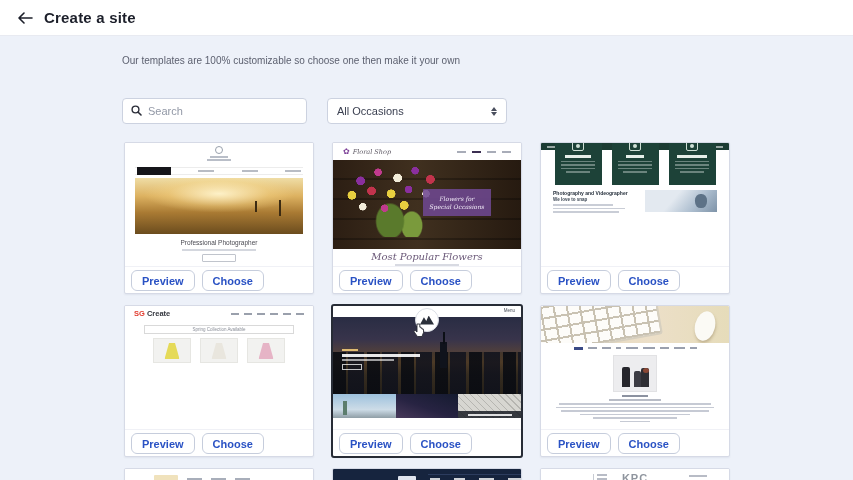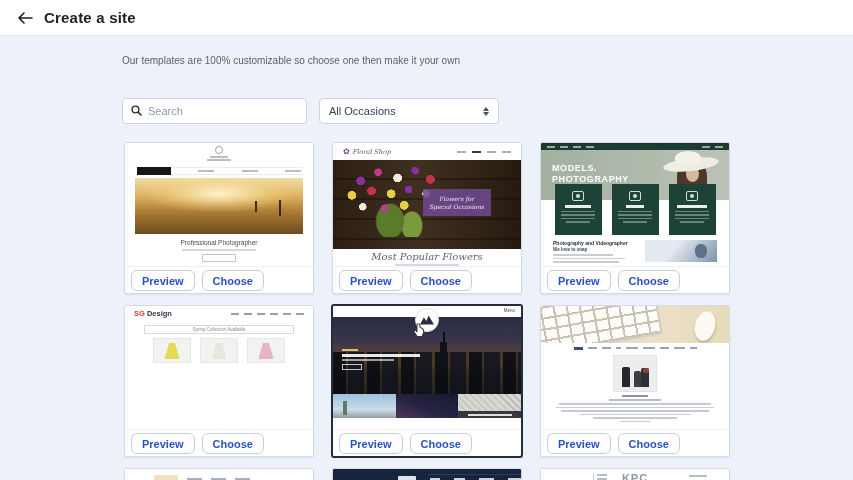--- a/index.html
+++ b/index.html
@@ -13,21 +13,21 @@
   .back { width:22px; height:22px; display:flex; align-items:center; justify-content:center; cursor:pointer; }
   .topbar-title { font-size:15px; font-weight:bold; color:#1c1f2a; margin-left:8px; letter-spacing:.2px; }
 
   
   .main { position:absolute; top:36px; left:0; width:853px; height:444px;
     background:#edf1f9; overflow:hidden; }
   .page-head { position:absolute; left:122px; top:14px; }
   .page-head h1 { font-size:20px; font-weight:bold; color:#17192a; }
   .page-sub { font-size:10px; color:#5d6170; margin-top:5px; }
 
-  .filters { position:absolute; left:122px; top:62px; display:flex; gap:12px; }
+  .filters { position:absolute; left:122px; top:62px; display:flex; gap:20px; }
   .searchbox { width:185px; height:26px; background:#fff; border:1px solid #ccd2e0;
     border-radius:4px; display:flex; align-items:center; padding:0 8px; }
   .searchbox input { border:0; outline:0; font-size:11px; color:#333; width:140px;
     font-family:"Liberation Sans",sans-serif; background:transparent; margin-left:6px; }
   .searchbox input::placeholder { color:#9298a6; }
   .select { width:180px; height:26px; background:#fff; border:1px solid #ccd2e0;
     border-radius:4px; display:flex; align-items:center; justify-content:space-between;
     padding:0 9px; cursor:pointer; }
   .select-label { font-size:11px; color:#3a3f50; }
   .updown { display:flex; flex-direction:column; gap:1px; }
@@ -322,31 +322,20 @@
     <div class="card">
       <div class="thumb">
         <div class="t3-nav">
             <i></i>
             <i></i>
             <i></i>
             <i></i>
             <i class="sp"></i>
             <i></i>
           </div>
-        <div class="t3-hero">
-          <div class="t3-hair"></div>
-          <div class="t3-body2"></div>
-          <div class="t3-face"></div>
-          <div class="t3-hatbrim"></div>
-          <div class="t3-hatcrown"></div>
-          <div class="t3-title">
-            <div>MODELS.</div>
-            <div>PHOTOGRAPHY</div>
-          </div>
-        </div>
         <div class="t3-panels">
           <div class="t3-panel">
             <div class="t3-icon">
                 <b></b>
               </div>
             <div class="tl"></div>
               <div class="ll"></div>
               <div class="ll"></div>
               <div class="ll"></div>
               <div class="ll" style="width:24px"></div>
@@ -387,21 +376,21 @@
       </div>
       <div class="actions">
         <button class="btn">Preview</button>
         <button class="btn">Choose</button>
       </div>
     </div>
 
     <div class="card">
       <div class="thumb">
         <div class="t4-head">
-          <span class="t4-logo"><span class="sg">SG</span> <span>Design</span></span>
+          <span class="t4-logo"><span class="sg">SG</span> <span>Create</span></span>
           <span class="t4-nav">
               <i></i>
               <i></i>
               <i></i>
               <i></i>
               <i></i>
               <i></i>
             </span>
         </div>
         <div class="t4-body">

